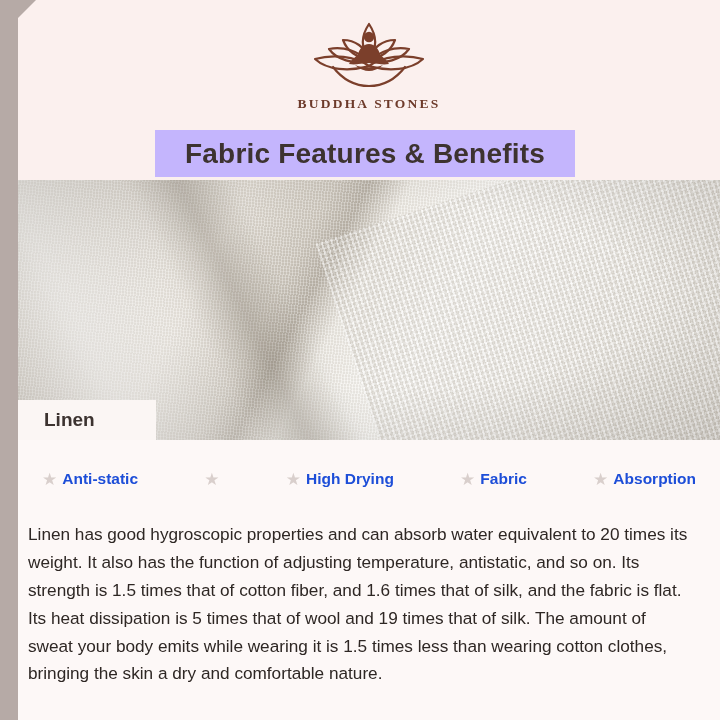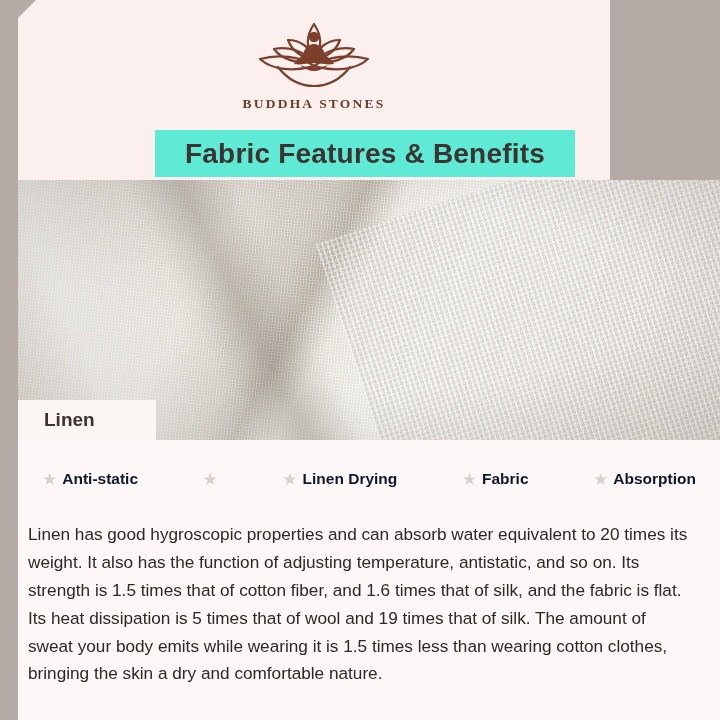--- a/index.html
+++ b/index.html
@@ -19,21 +19,21 @@
     height: 720px;
     background: #b6aaa6;
     overflow: hidden;
   }
 
   
   .brand-panel {
     position: absolute;
     left: 18px;
     top: 0;
-    width: 592px;
+    width: 702px;
     height: 180px;
     background: #fbf0ee;
   }
   .brand-corner-tl {
     position: absolute;
     left: 0;
     top: 0;
     width: 0;
     height: 0;
     border-left: 18px solid #b6aaa6;
@@ -62,21 +62,21 @@
     font-family: "Liberation Serif", serif;
   }
 
   
   .title-band {
     position: absolute;
     left: 155px;
     top: 130px;
     width: 420px;
     height: 47px;
-    background: #5eead4;
+    background: #c4b5fd;
     display: flex;
     align-items: center;
     justify-content: center;
   }
   .title-text {
     font-size: 28px;
     font-weight: bold;
     color: #3d3330;
     letter-spacing: 0.2px;
     font-family: "Liberation Sans", sans-serif;
@@ -195,21 +195,21 @@
     gap: 5px;
     white-space: nowrap;
   }
   .star {
     color: #d9cfcc;
     font-size: 17px;
     line-height: 1;
   }
   .feature-label {
     font-size: 15.5px;
-    color: #0f172a;
+    color: #1d4ed8;
     font-weight: 600;
   }
   .body-copy {
     padding: 16px 26px 0 10px;
     font-size: 17.2px;
     line-height: 1.62;
     color: #2e2724;
     text-align: left;
   }
 </style>
@@ -271,21 +271,21 @@
     <div class="features">
       <div class="feature">
         <span class="star">★</span>
         <span class="feature-label">Anti-static</span>
       </div>
       <div class="feature">
         <span class="star">★</span>
       </div>
       <div class="feature">
         <span class="star">★</span>
-        <span class="feature-label">Linen Drying</span>
+        <span class="feature-label">High Drying</span>
       </div>
       <div class="feature">
         <span class="star">★</span>
         <span class="feature-label">Fabric</span>
       </div>
       <div class="feature">
         <span class="star">★</span>
         <span class="feature-label">Absorption</span>
       </div>
     </div>

